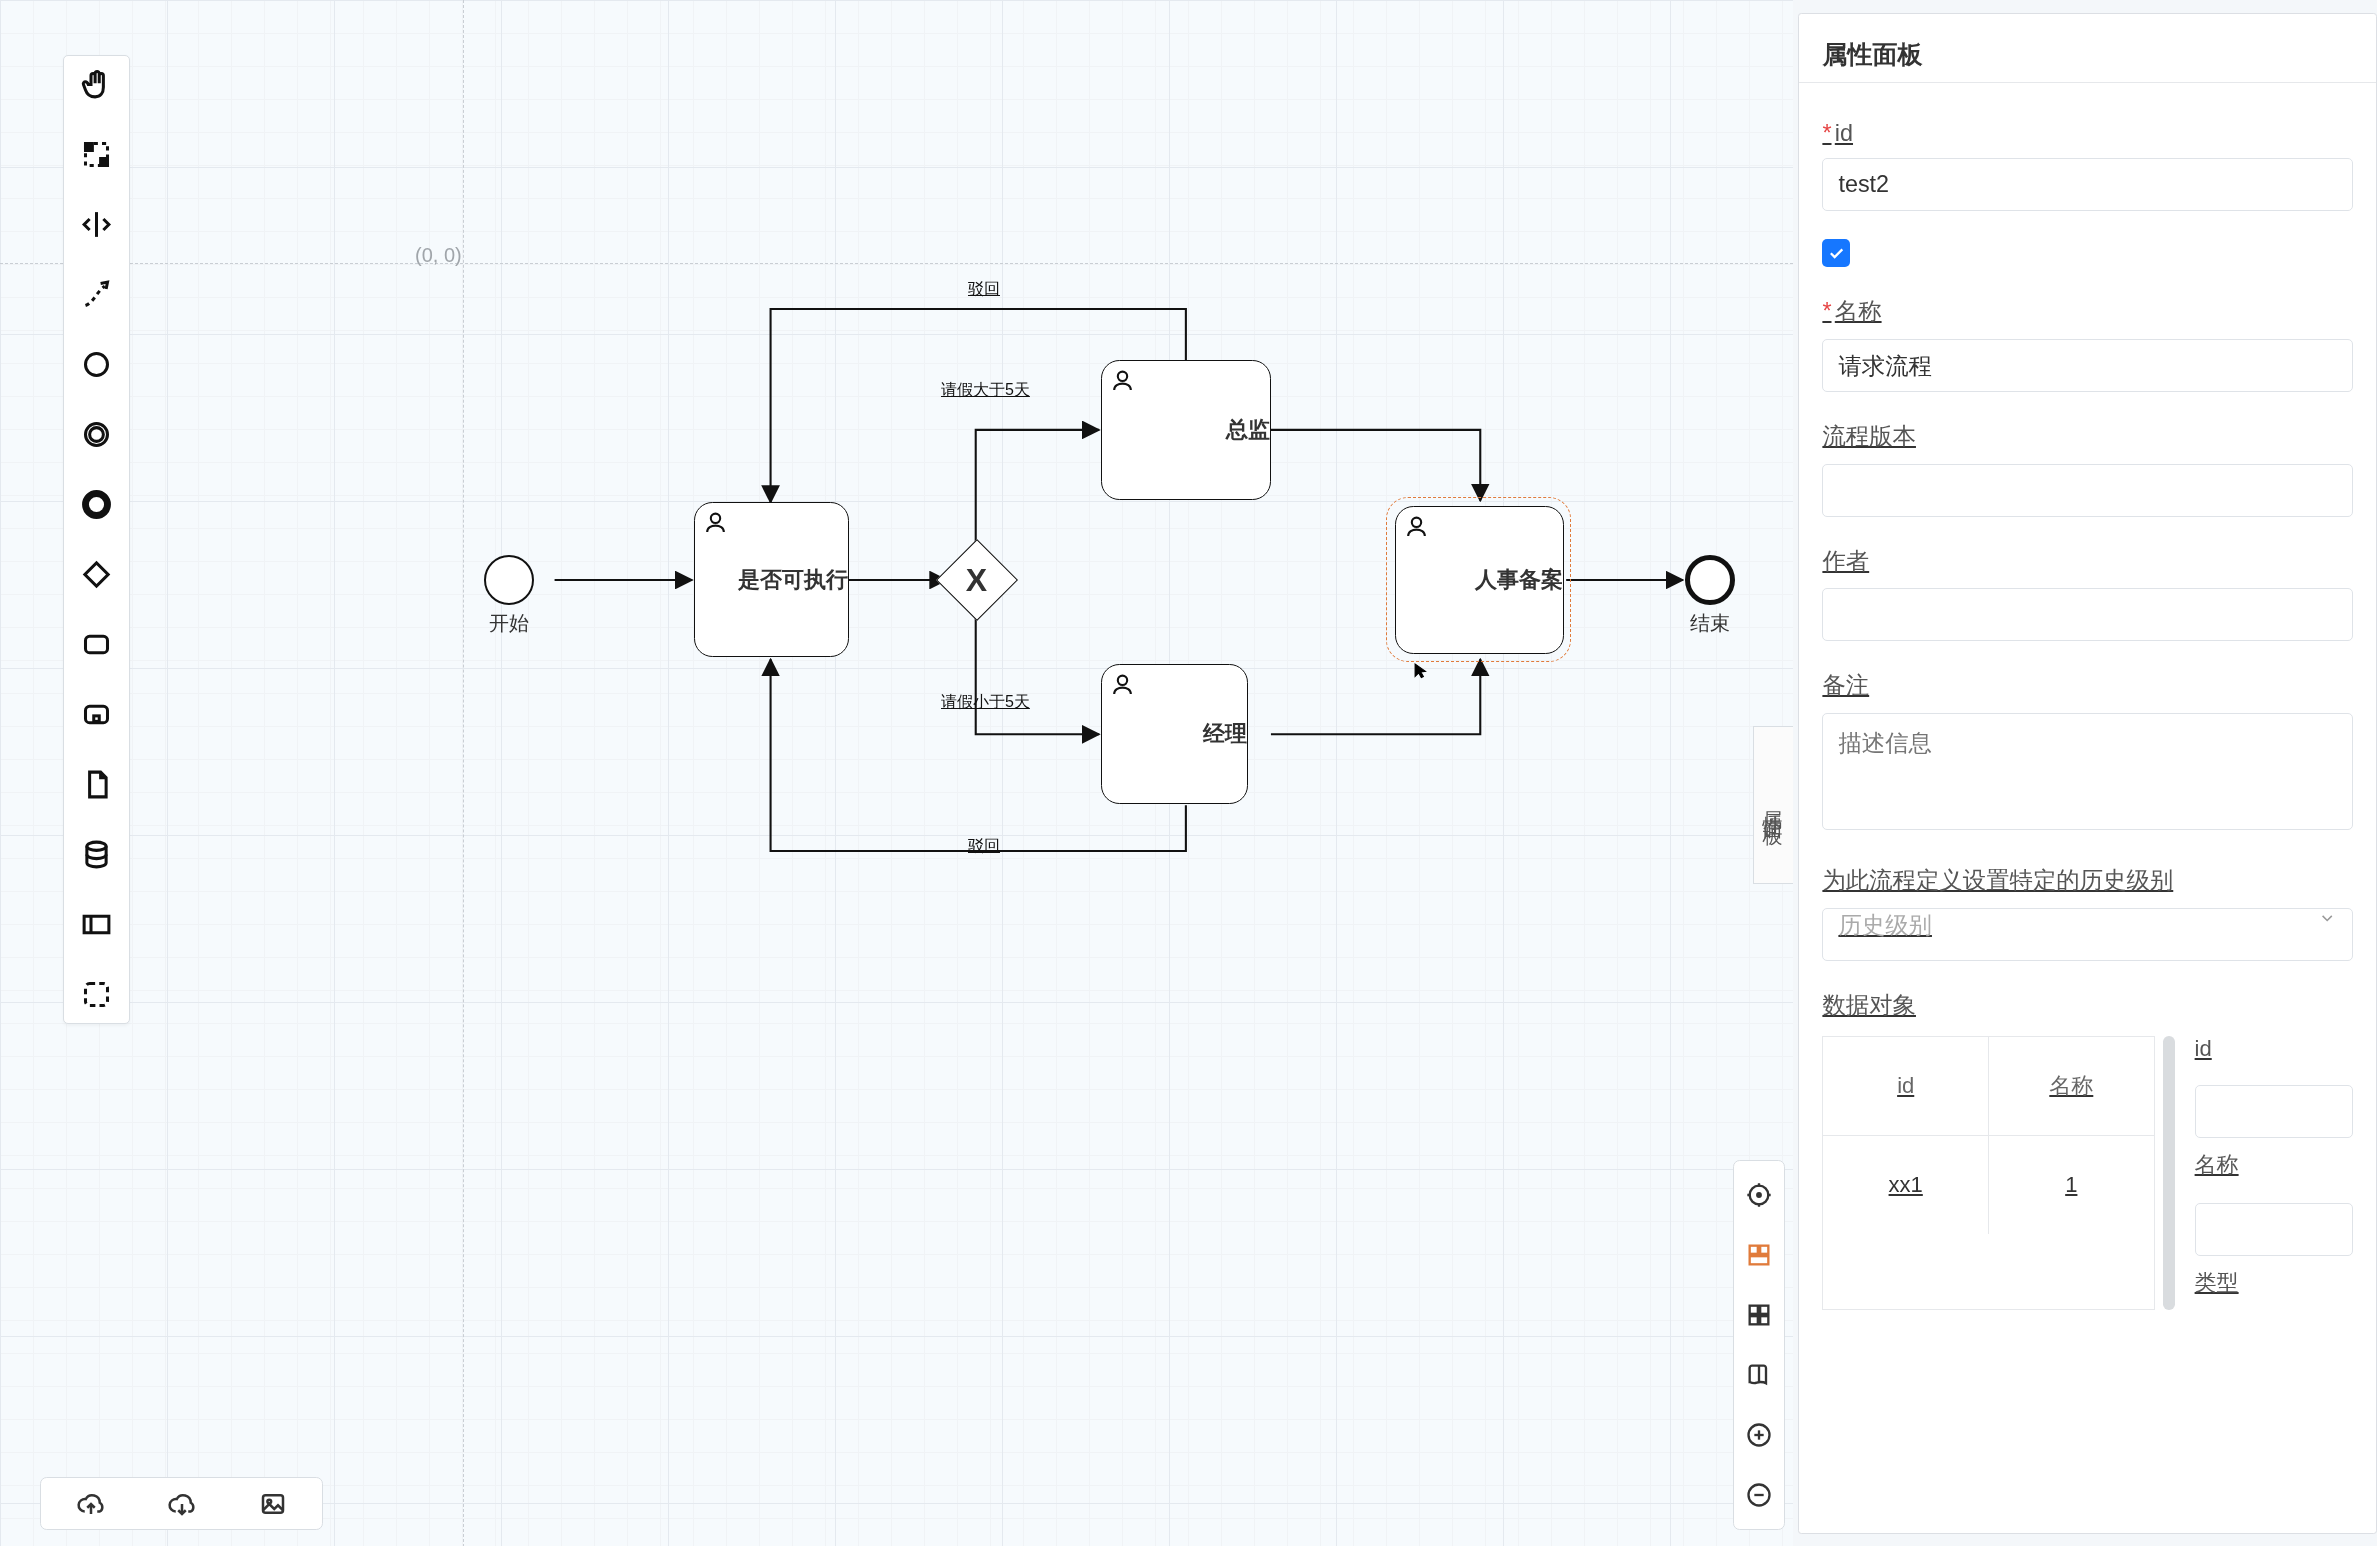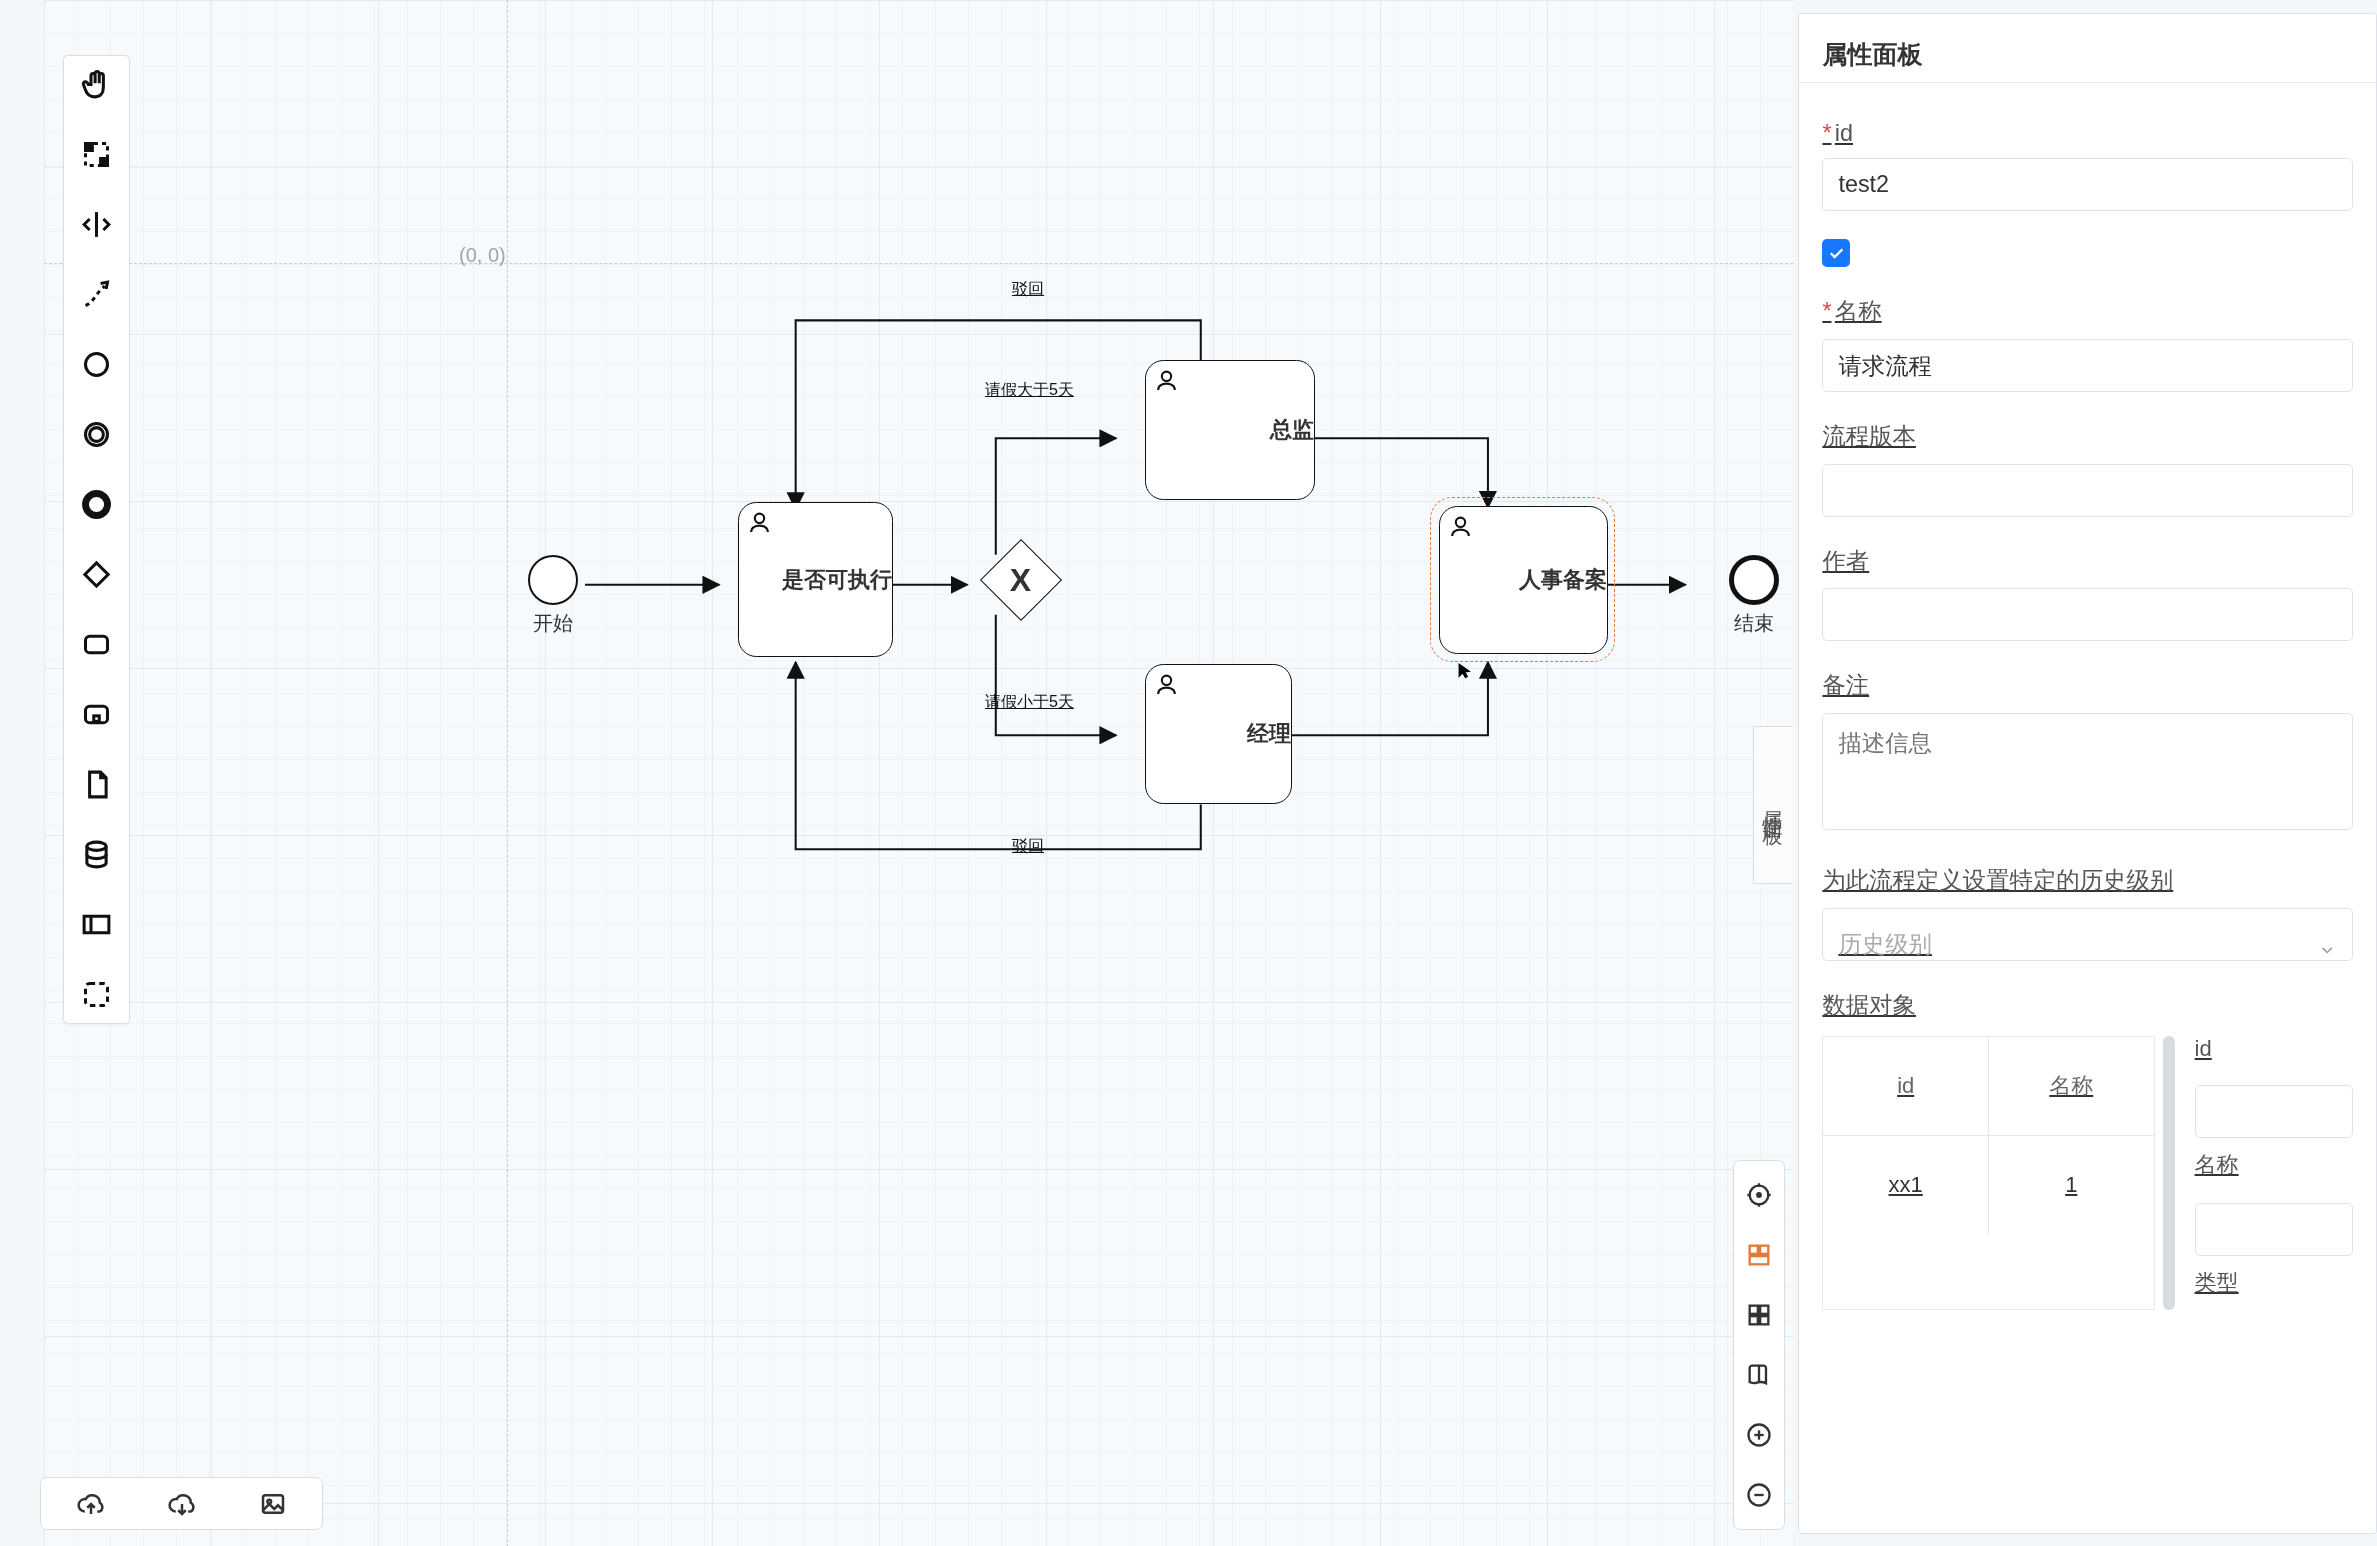--- a/index.html
+++ b/index.html
@@ -14,21 +14,20 @@
 
 .canvas{
   position:absolute; left:0; top:0; right:584px; bottom:0;
   background-color:#f6fafd;
   background-image:
     linear-gradient(#e4e9ef 0.8px,transparent 0.8px),
     linear-gradient(90deg,#e4e9ef 0.8px,transparent 0.8px),
     linear-gradient(#f0f3f6 0.8px,transparent 0.8px),
     linear-gradient(90deg,#f0f3f6 0.8px,transparent 0.8px);
   background-size: 167px 167px,167px 167px,33px 33px,33px 33px;
-  margin-left: 44px;
 }
 
 
 .guide-h,.guide-v{position:absolute;border:0;}
 .guide-h{left:0;right:0;top:263px;border-top:1.7px dashed #c9ced4;}
 .guide-v{top:0;bottom:0;left:463px;border-left:1.7px dashed #c9ced4;}
 .origin-lbl{position:absolute;left:415px;top:244px;color:#a0a5aa;font-size:20px;}
 
 
 .palette{
@@ -107,21 +106,21 @@
 .panel-header{font-size:25px;font-weight:600;padding:23.4px 23.4px 11.7px 23.4px;border-bottom:0.8px solid #e6e8eb;}
 .panel-body{padding:8.3px 23.4px;text-decoration:underline;}
 .field{margin-top:28px;}
 .field label{display:block;font-size:23.4px;color:#555;margin-bottom:11.7px;}
 .req::before{content:"*";color:#e64545;margin-right:3.3px;}
 .field input[type=text],.field textarea,.field .select{
   width:100%;height:53px;border:0.8px solid #dfe3e8;border-radius:5px;
   padding:0 15px;font-size:23.4px;color:#333;background:#fff;
 }
 .field textarea{height:117px;padding:13.3px 15px;resize:none;font-family:inherit;}
-.field .select{display:flex;align-items:flex-end;justify-content:space-between;color:#aaa;cursor:pointer;}
+.field .select{display:flex;align-items:flex-start;justify-content:space-between;color:#aaa;cursor:pointer;}
 .checkbox{
   width:28px;height:28px;border-radius:5px;background:#1677ff;
   display:flex;align-items:center;justify-content:center;cursor:pointer;
 }
 .checkbox svg{stroke:#fff;stroke-width:3;fill:none;}
 
 
 .dobj-wrap{display:flex;gap:20px;margin-top:15px;}
 .dobj-table{flex:1;border:0.8px solid #e6e8eb;}
 .dobj-table .hdr,.dobj-table .row{display:flex;}

